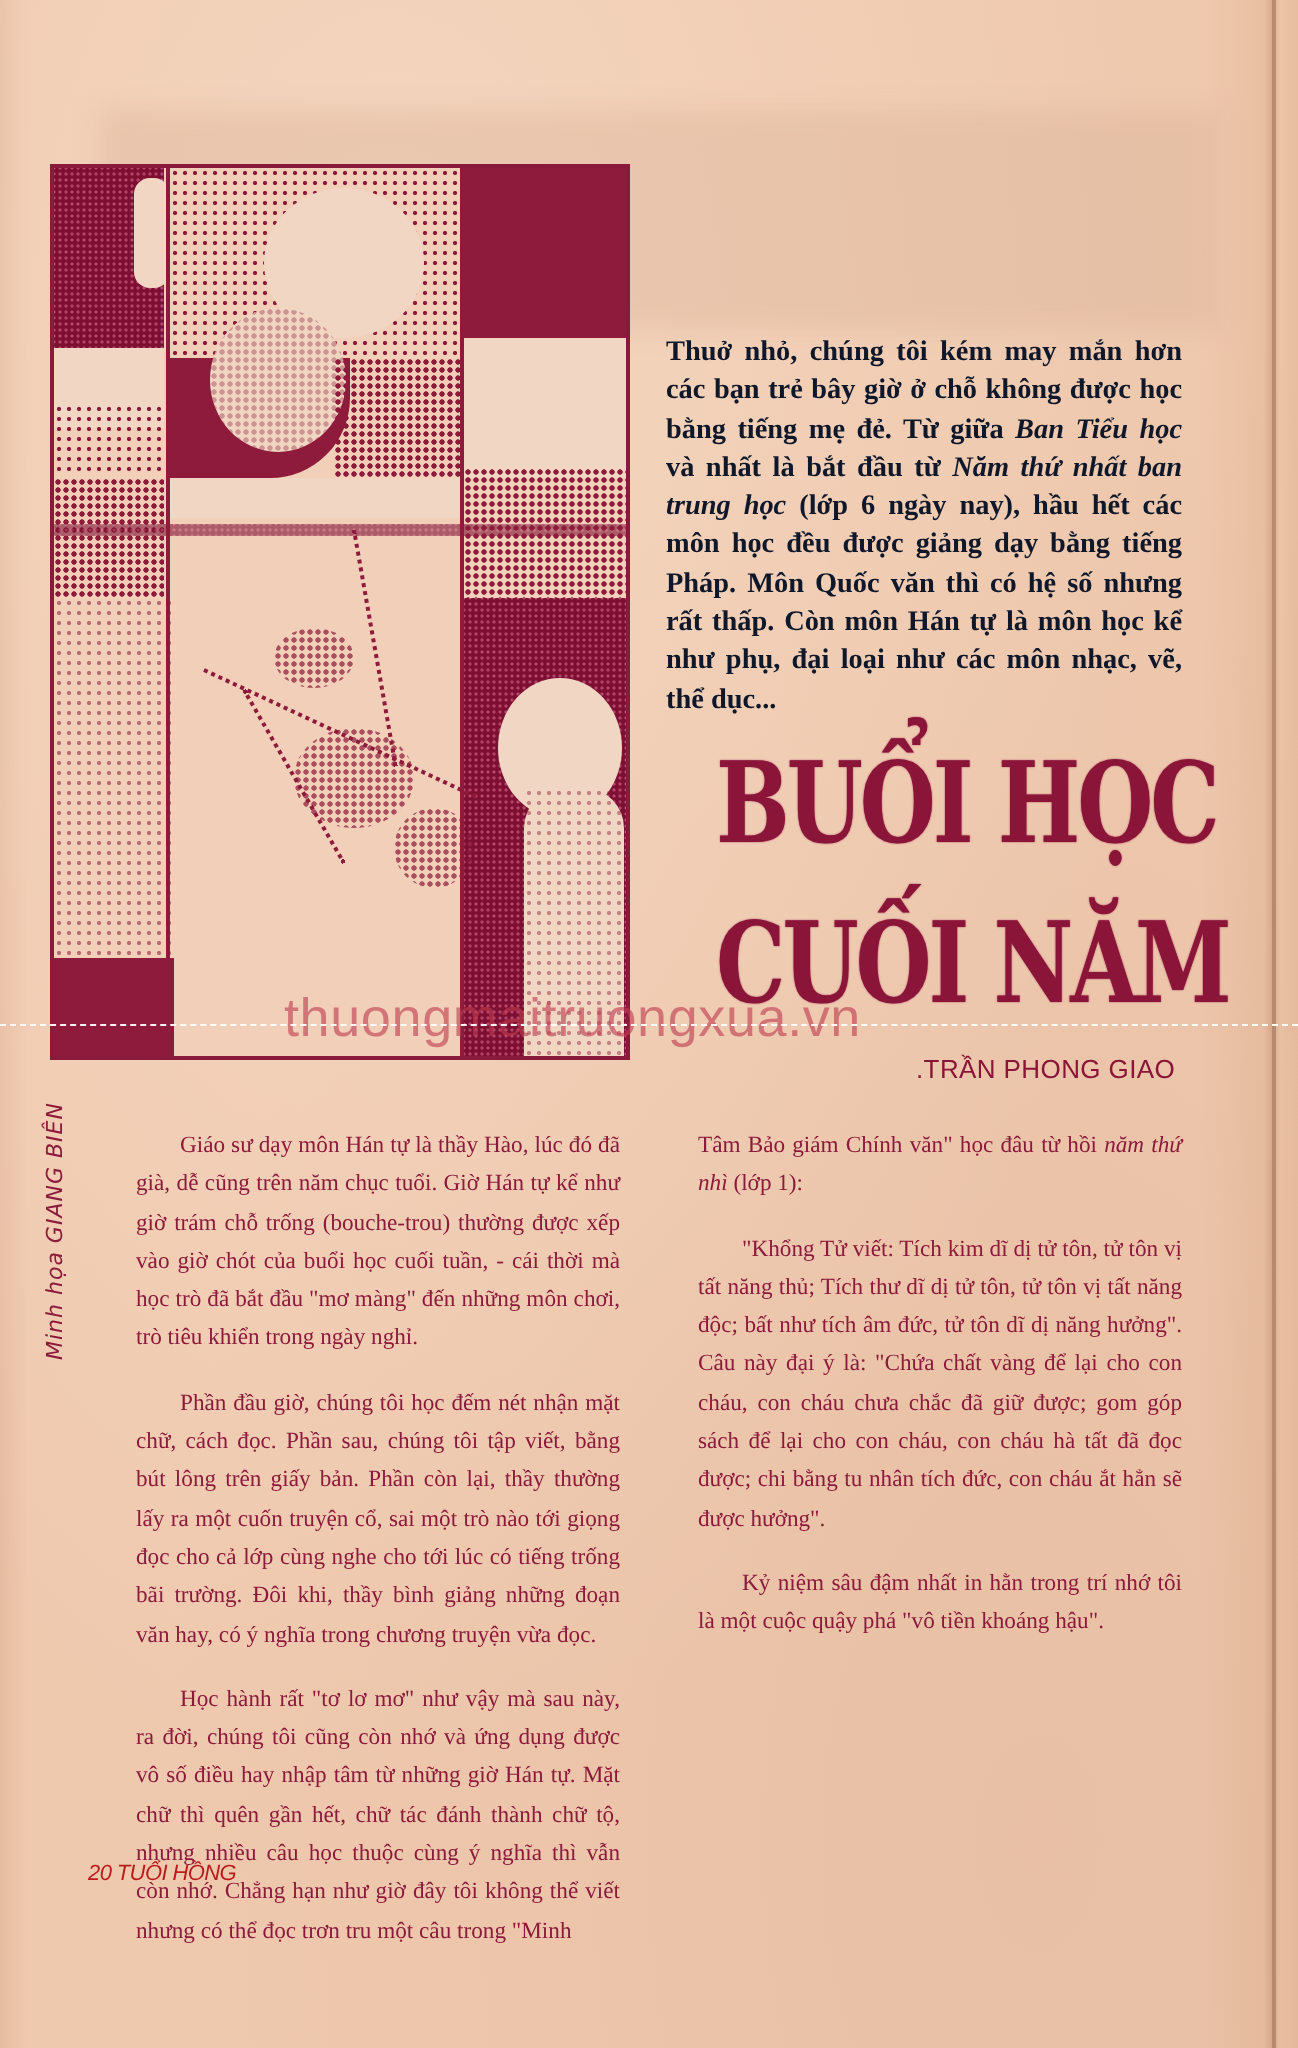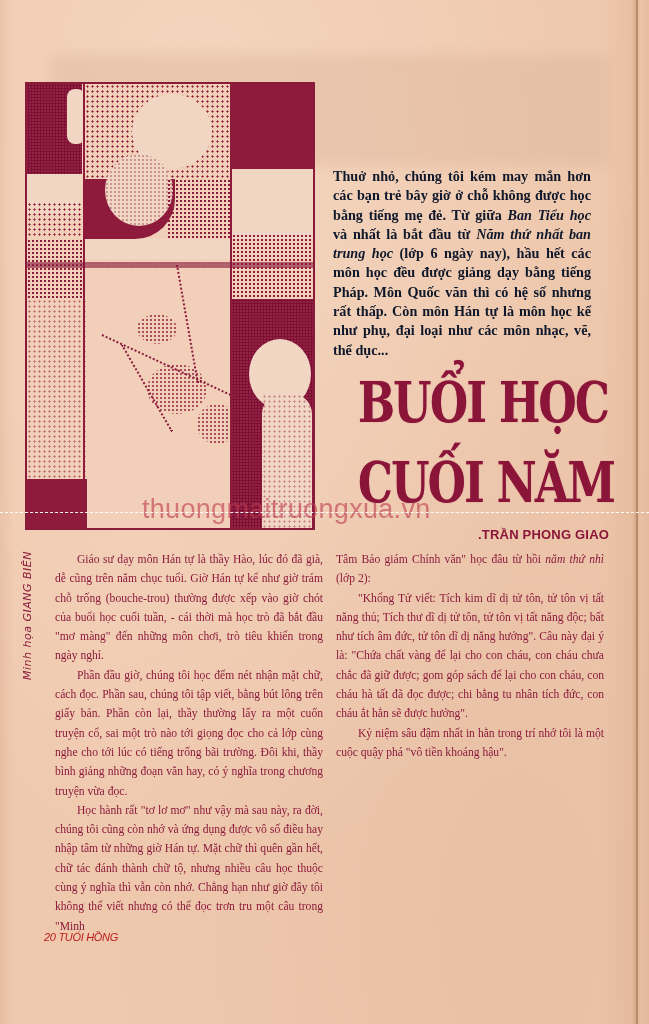--- a/index.html
+++ b/index.html
@@ -62,29 +62,29 @@
   .title {
     position:absolute; left:358px; top:362px; width:240px;
     font-family:"DejaVu Serif", serif; font-weight:bold;
     color:#8a1538; font-size:56px; line-height:80px;
     letter-spacing:-2px; transform:scaleX(0.78); transform-origin:left top;
     text-shadow:0 0 1px #a3355a;
   }
   .title span { display:block; white-space:nowrap; }
   .author {
     position:absolute; left:458px; top:527px;
-    font-family:"Liberation Sans", sans-serif; font-weight:bold;
-    font-size:13px; color:#8a1538; letter-spacing:0.2px;margin-left:20px;
+    font-family:"Liberation Sans", sans-serif; font-weight:normal;
+    font-size:13px; color:#8a1538; letter-spacing:0.2px;
   }
 
   .col {
     position:absolute; top:550px; width:268px;
     font-size:11.6px; line-height:19.3px; text-align:justify; color:#8c1a3c;
   }
-  .col p { margin:0; }
+  .col p { margin:13px; }
   .col p.ind { text-indent:22px; }
   .col-left { left:55px; }
   .col-right { left:336px; }
 
   .credit {
     position:absolute; left:21px; top:680px;
     transform:rotate(-90deg); transform-origin:left top;
     font-family:"DejaVu Sans", sans-serif; font-size:11px; color:#8c1a3c;
     white-space:nowrap; font-style:italic; letter-spacing:0.5px;
   }
@@ -162,21 +162,21 @@
 
 <div class="credit">Minh họa GIANG BIÊN</div>
 
 <div class="col col-left">
   <p class="ind">Giáo sư dạy môn Hán tự là thầy Hào, lúc đó đã già, dễ cũng trên năm chục tuổi. Giờ Hán tự kể như giờ trám chỗ trống (bouche-trou) thường được xếp vào giờ chót của buổi học cuối tuần, - cái thời mà học trò đã bắt đầu "mơ màng" đến những môn chơi, trò tiêu khiển trong ngày nghỉ.</p>
   <p class="ind">Phần đầu giờ, chúng tôi học đếm nét nhận mặt chữ, cách đọc. Phần sau, chúng tôi tập viết, bằng bút lông trên giấy bản. Phần còn lại, thầy thường lấy ra một cuốn truyện cổ, sai một trò nào tới giọng đọc cho cả lớp cùng nghe cho tới lúc có tiếng trống bãi trường. Đôi khi, thầy bình giảng những đoạn văn hay, có ý nghĩa trong chương truyện vừa đọc.</p>
   <p class="ind">Học hành rất "tơ lơ mơ" như vậy mà sau này, ra đời, chúng tôi cũng còn nhớ và ứng dụng được vô số điều hay nhập tâm từ những giờ Hán tự. Mặt chữ thì quên gần hết, chữ tác đánh thành chữ tộ, nhưng nhiều câu học thuộc cùng ý nghĩa thì vẫn còn nhớ. Chẳng hạn như giờ đây tôi không thể viết nhưng có thể đọc trơn tru một câu trong "Minh</p>
 </div>
 
 <div class="col col-right">
-  <p><span>Tâm Bảo giám Chính văn" học đâu từ hồi </span><i>năm thứ nhì</i><span> (lớp 2):</span></p>
+  <p><span>Tâm Bảo giám Chính văn" học đâu từ hồi </span><i>năm thứ nhì</i><span> (lớp 1):</span></p>
   <p class="ind">"Khổng Tử viết: Tích kim dĩ dị tử tôn, tử tôn vị tất năng thủ; Tích thư dĩ dị tử tôn, tử tôn vị tất năng độc; bất như tích âm đức, tử tôn dĩ dị năng hưởng". Câu này đại ý là: "Chứa chất vàng để lại cho con cháu, con cháu chưa chắc đã giữ được; gom góp sách để lại cho con cháu, con cháu hà tất đã đọc được; chi bằng tu nhân tích đức, con cháu ắt hẳn sẽ được hưởng".</p>
   <p class="ind">Kỷ niệm sâu đậm nhất in hằn trong trí nhớ tôi là một cuộc quậy phá "vô tiền khoáng hậu".</p>
 </div>
 
 <div class="footer">20 TUỔI HỒNG</div>
 
 <div class="watermark">thuongmaitruongxua.vn</div>
 <div class="dash-line"></div>
 
 </body></html>

